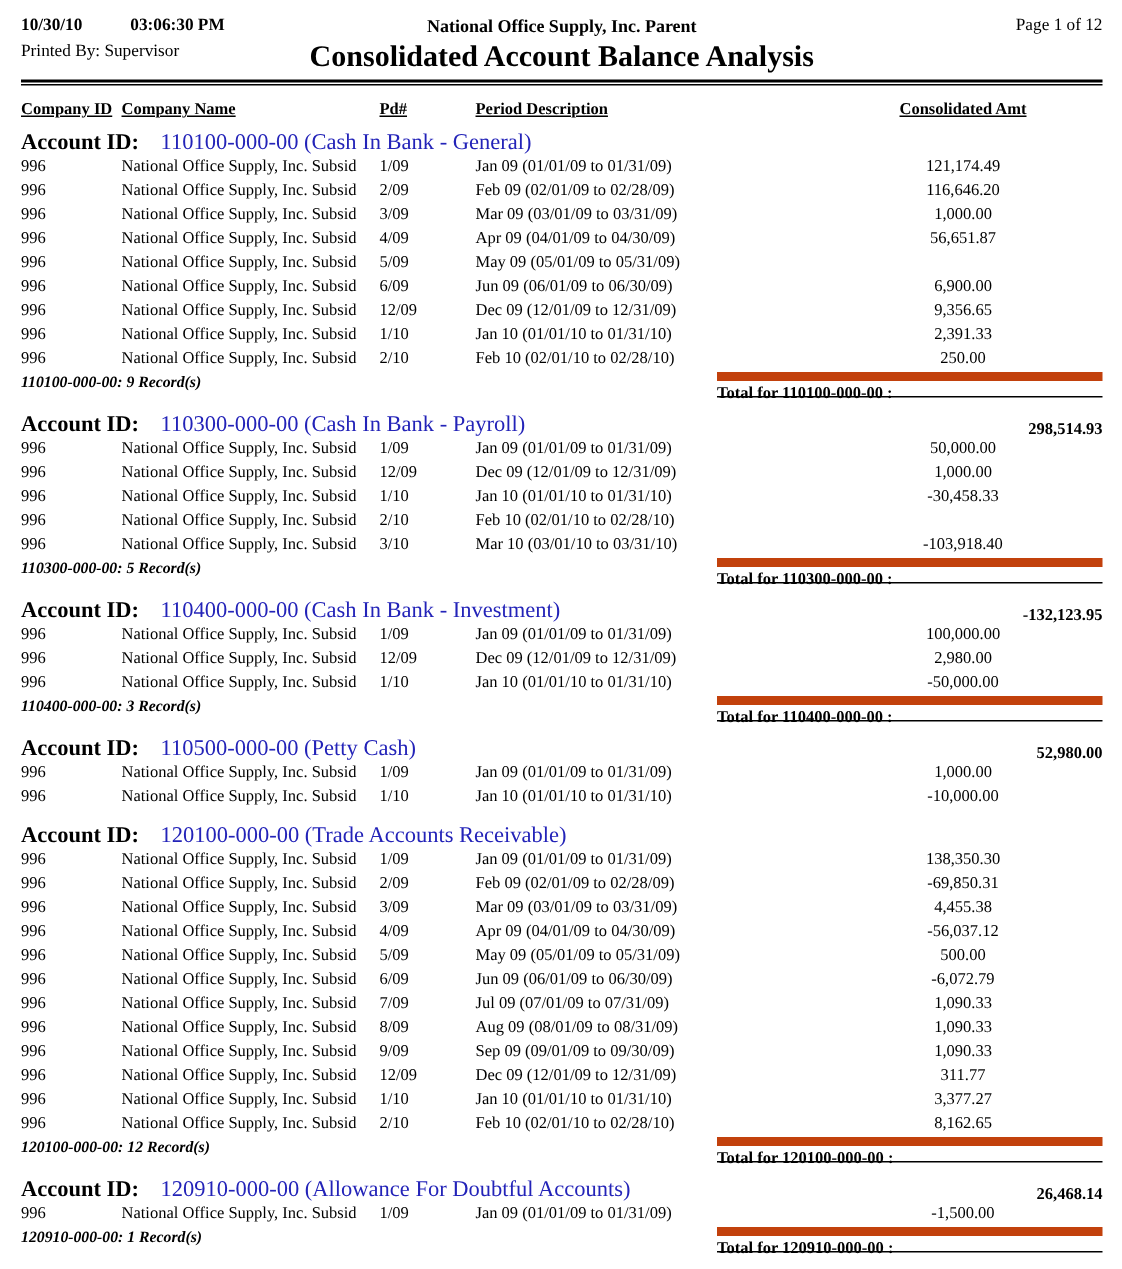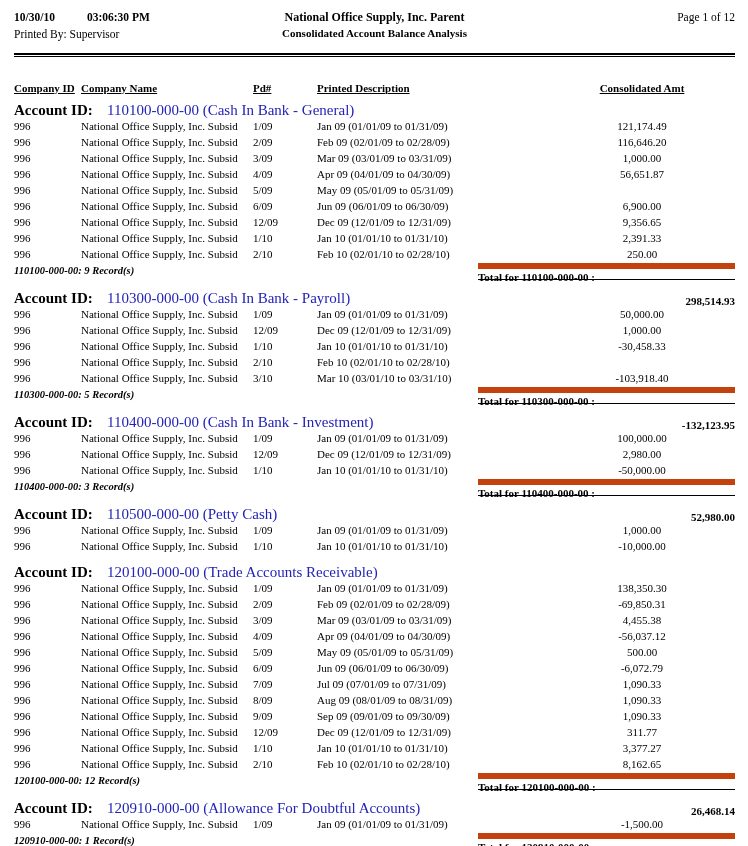--- a/index.html
+++ b/index.html
@@ -10,24 +10,24 @@
     padding:8px 13px 0 14px; overflow:hidden;
   }
   
   .hdr-row1 { position:relative; height:18px; line-height:18px; font-size:11.5px; font-weight:bold; }
   .hdr-date { display:inline-block; width:70px; }
   .hdr-time { display:inline-block; }
   .hdr-company { position:absolute; left:0; right:0; text-align:center; font-size:12px; }
   .hdr-page { position:absolute; right:0; top:0; font-weight:normal; font-size:11.5px; }
   .hdr-row2 { position:relative; height:22px; }
   .printed-by { position:absolute; left:0; top:2px; font-size:11.5px; }
-  .report-title { text-align:center; font-size:11px; font-weight:bold; padding-top:1px; }
+  .report-title { text-align:center; font-size:20px; font-weight:bold; padding-top:1px; }
   .double-rule { margin-top:5px; height:4px; border-top:2px solid #000; border-bottom:1px solid #000; }
   
-  .col-headers { display:flex; margin-top:23px; height:16px; line-height:16px; font-weight:bold; font-size:11px; }
+  .col-headers { display:flex; margin-top:8px; height:16px; line-height:16px; font-weight:bold; font-size:11px; }
   .col-headers span { text-decoration:underline; }
   .c-id   { flex:0 0 67px; }
   .c-name { flex:0 0 172px; }
   .c-pd   { flex:0 0 64px; }
   .c-period { flex:1 1 auto; }
   .c-amt  { flex:0 0 186px; text-align:center; }
   
   .section { margin-top:6px; margin-bottom:10px; }
   .acct-row { height:16px; line-height:16px; font-size:15px; }
   .acct-label { display:inline-block; width:93px; font-weight:bold; }
@@ -58,21 +58,21 @@
     <span class="printed-by"><span>Printed By:</span>&nbsp;<span>Supervisor</span></span>
     <div class="report-title">Consolidated Account Balance Analysis</div>
   </div>
 
   <div class="double-rule"></div>
 
   <div class="col-headers">
     <span class="c-id">Company ID</span>
     <span class="c-name">Company Name</span>
     <span class="c-pd">Pd#</span>
-    <span class="c-period">Printed Description</span>
+    <span class="c-period">Period Description</span>
     <span class="c-amt">Consolidated Amt</span>
   </div>
 
   <div id="report-body">
   <div class="section">
     <div class="acct-row">
       <span class="acct-label">Account ID:</span><span class="acct-link">110100-000-00 (Cash In Bank - General)</span>
     </div>
     <div class="rows">
   <div class="row">

